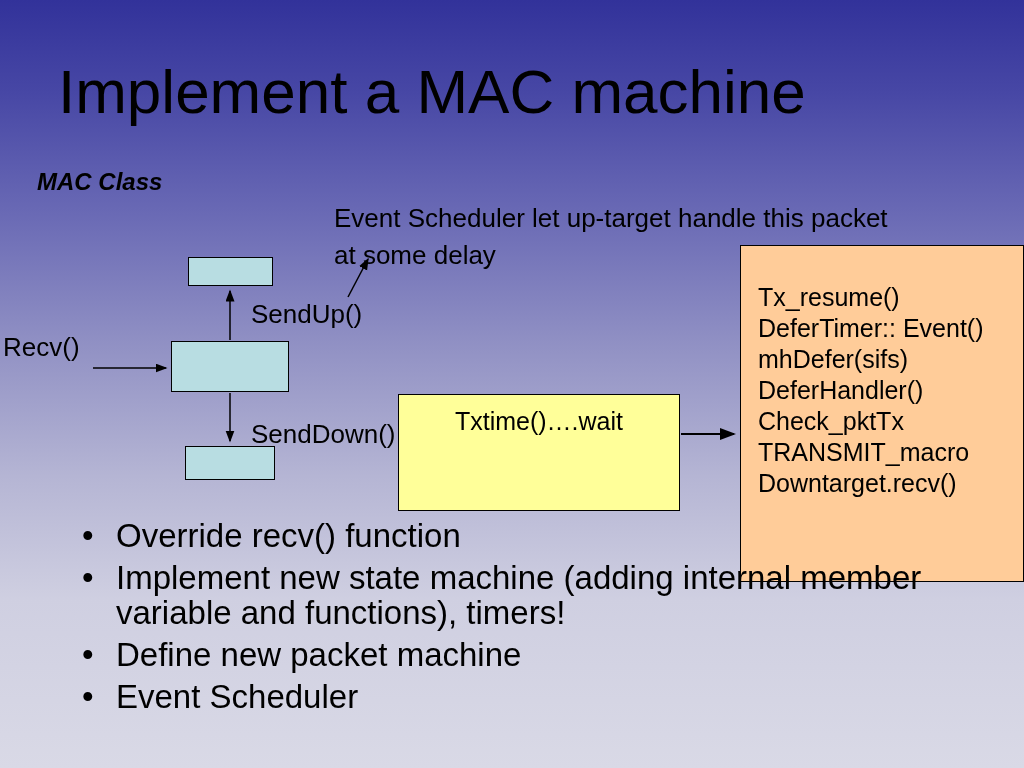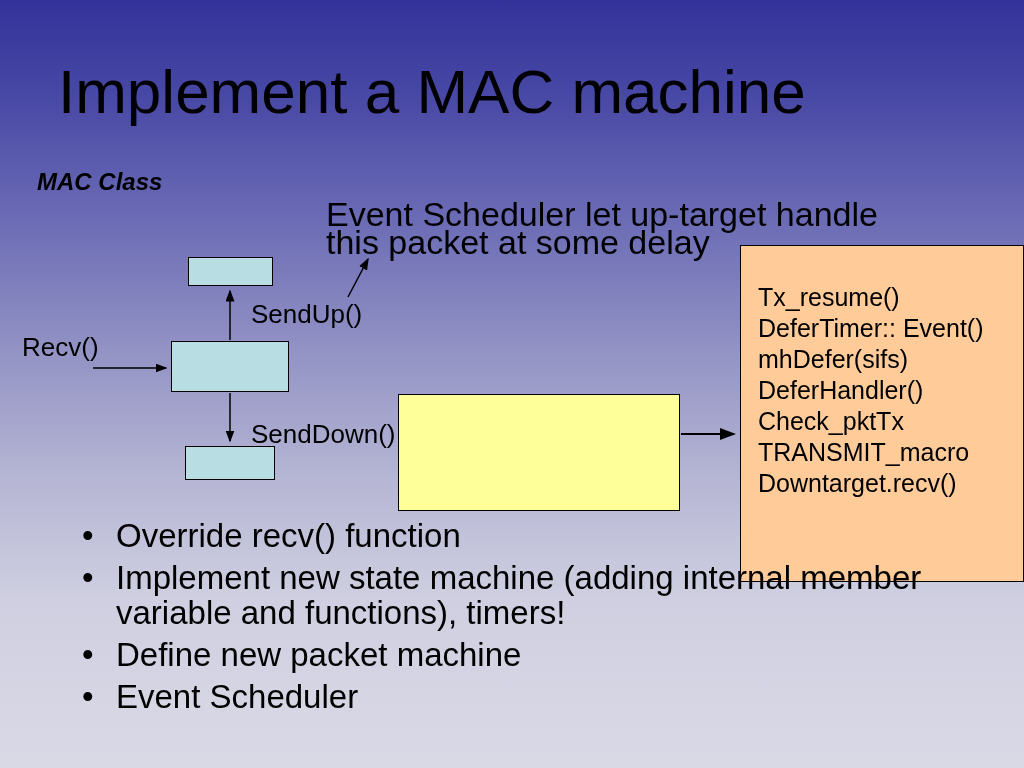--- a/index.html
+++ b/index.html
@@ -25,38 +25,38 @@
     white-space: nowrap;
     margin: 0;
   }
   .mac-class {
     left: 37px; top: 168px;
     font-size: 24px;
     font-weight: 700;
     font-style: italic;
   }
   .annotation {
-    left: 326px; top: 200px;
+    left: 334px; top: 200px;
     width: 560px;
-    font-size: 34px;
-    line-height: 28px;
+    font-size: 26px;
+    line-height: 37px;
   }
 
   .box {
     position: absolute;
     border: 1px solid #000;
     background: var(--cyan-box, #b8dde2);
     box-sizing: border-box;
   }
   .top-box    { left: 188px; top: 257px; width: 85px;  height: 29px; }
   .mid-box    { left: 171px; top: 341px; width: 118px; height: 51px; }
   .bottom-box { left: 185px; top: 446px; width: 90px;  height: 34px; }
 
   .dlabel { font-size: 26px; white-space: nowrap; }
-  .recv     { left: 22px;   top: 332px; }
+  .recv     { left: 3px;   top: 332px; }
   .sendup   { left: 251px; top: 299px; }
   .senddown { left: 251px; top: 419px; }
 
   .yellow-box {
     left: 398px; top: 394px;
     width: 282px; height: 117px;
     background: var(--yellow-box, #ffff99);
     border: 1px solid #000;
     box-sizing: border-box;
     font-size: 25px;
@@ -101,20 +101,21 @@
 
   <div class="box top-box"></div>
   <div class="box mid-box"></div>
   <div class="box bottom-box"></div>
 
   <div class="abs dlabel recv">Recv()</div>
   <div class="abs dlabel sendup">SendUp()</div>
   <div class="abs dlabel senddown">SendDown()</div>
 
   <div class="abs yellow-box">
+    <div class="yellow-line1">Txtime()….wait</div>
   </div>
 
   <div class="abs orange-box">
     <div>Tx_resume()</div>
     <div>DeferTimer:: Event()</div>
     <div>mhDefer(sifs)</div>
     <div>DeferHandler()</div>
     <div>Check_pktTx</div>
     <div>TRANSMIT_macro</div>
     <div>Downtarget.recv()</div>

